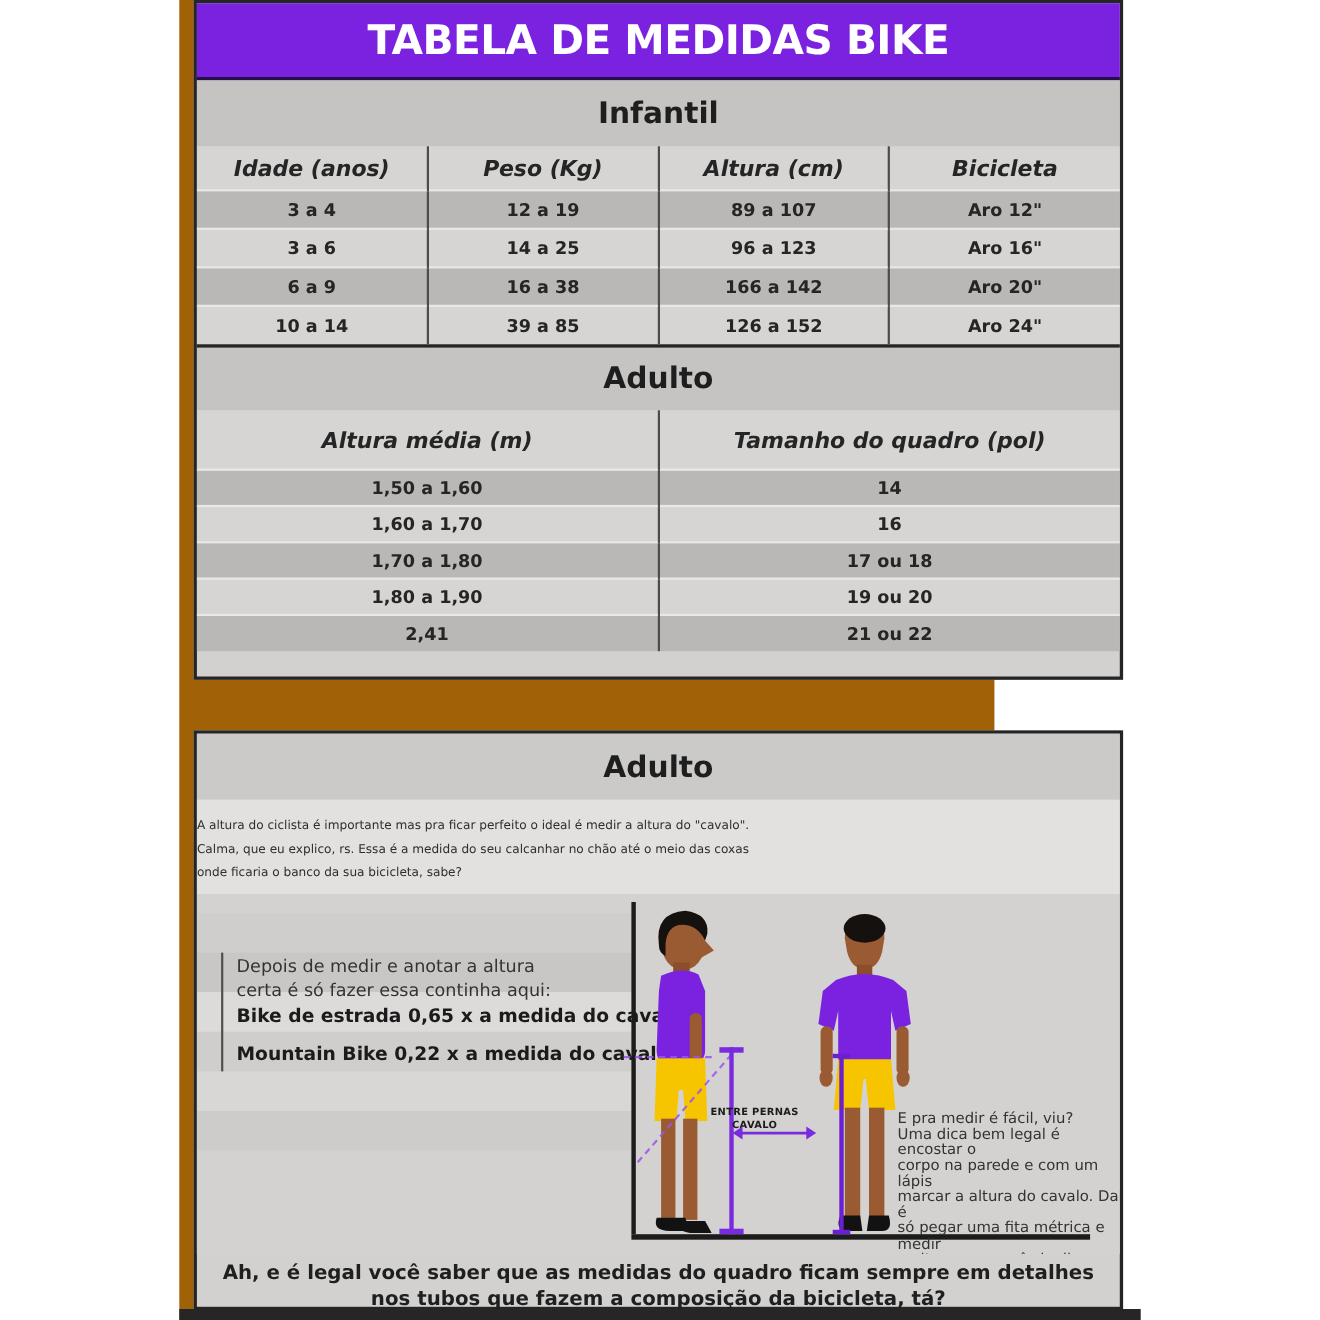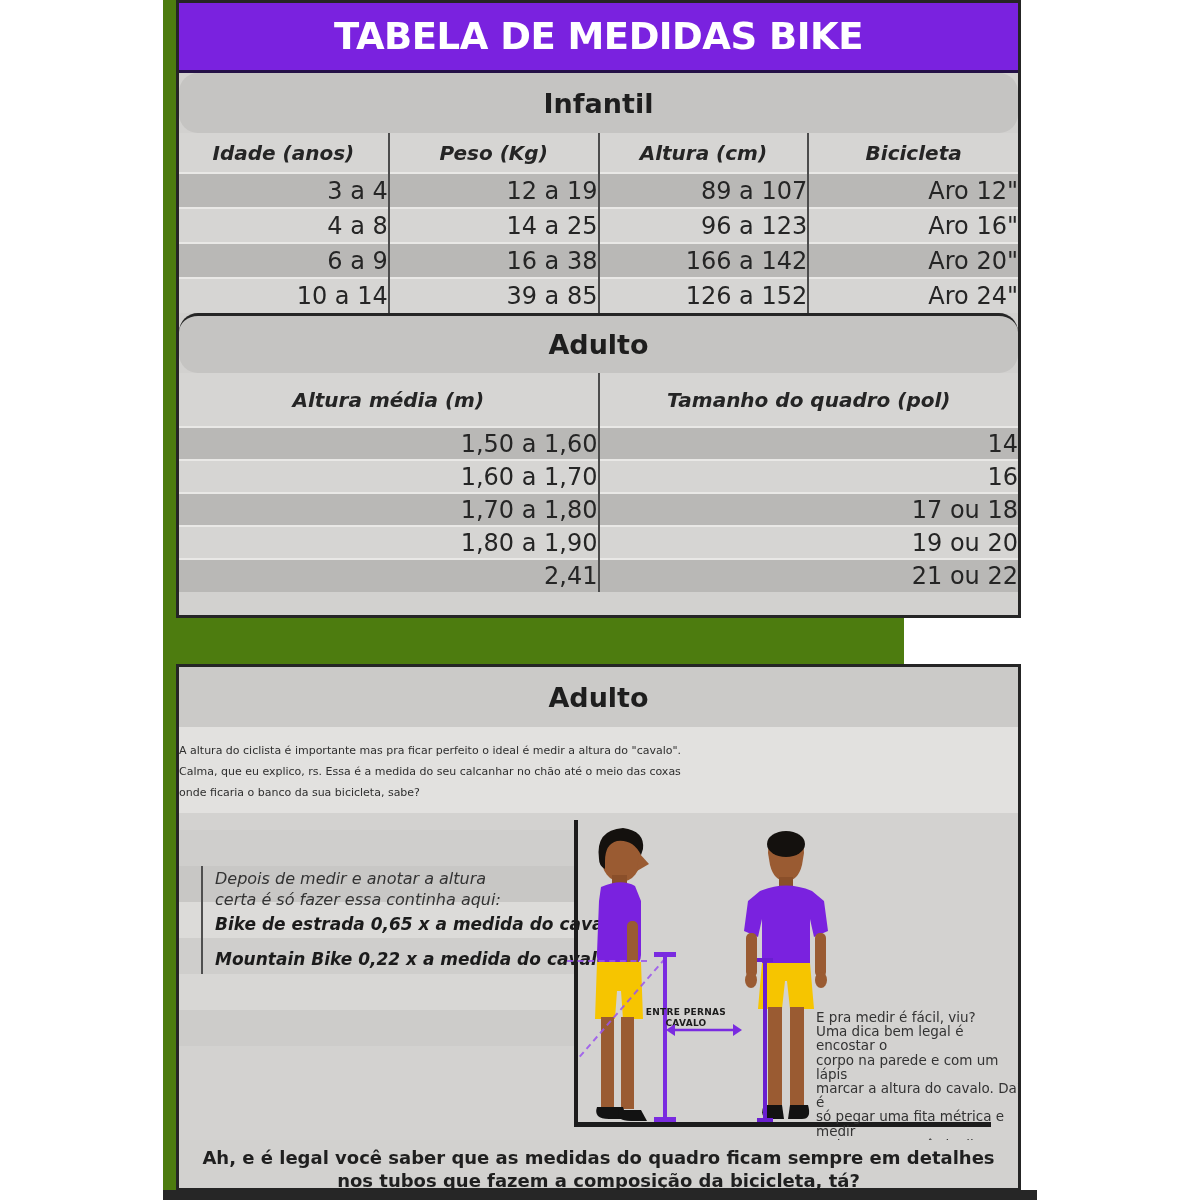--- a/index.html
+++ b/index.html
@@ -1,50 +1,50 @@
 <!DOCTYPE html>
 <html><head>
 <meta charset="utf-8">
 <style>
   * { margin:0; padding:0; box-sizing:border-box; }
   html,body { width:1200px; height:1200px; background:#ffffff; overflow:hidden;
               font-family:"DejaVu Sans","Liberation Sans",sans-serif; }
-  .card { position:absolute; left:163px; top:0; width:741px; height:1200px; background:#4d7c0f; }
+  .card { position:absolute; left:163px; top:0; width:741px; height:1200px; background:#a16207; }
 
   
   .boxA { position:absolute; left:13px; top:0; width:845px; height:618px;
           border:3px solid #252525; background:#d2d1cf; }
   .title-band { height:70px; background:#7a22df; border-bottom:3px solid #241046;
                 display:flex; align-items:center; justify-content:center; }
   .title-band h1 { color:#fff; font-size:37px; font-weight:800; letter-spacing:-.5px; }
   .section-band { height:60px; background:#c5c4c2; display:flex; align-items:center;
-                  justify-content:center; font-size:27px; font-weight:700; color:#1e1e1e;border-radius:19px; }
+                  justify-content:center; font-size:27px; font-weight:700; color:#1e1e1e; }
   table { width:100%; border-collapse:collapse; table-layout:fixed; }
   th,td { text-align:center; vertical-align:middle; color:#252525; }
   th { height:40px; background:#d6d5d3; font-size:20px; font-weight:700;font-style:italic; }
-  td { height:35px; font-size:24px; font-weight:400;text-align:right; }
+  td { height:35px; font-size:16px; font-weight:700; }
   tr.dark td { background:#b9b8b6; }
   tr.light td { background:#d6d5d3; }
   th + th, td + td { border-left:2px solid #4c4c4c; }
   tbody tr td { border-top:2px solid #e9e8e6; }
   .t2 th { height:54px; }
   .t2 td { height:33px; }
   .divider-top { border-top:3px solid #252525; }
 
   
   .boxB { position:absolute; left:13px; top:664px; width:845px; height:527px;
           border:3px solid #252525; background:#d2d1cf; }
   .boxB .head-band { height:60px; background:#cbcac8; display:flex; align-items:center;
                      justify-content:center; font-size:27px; font-weight:700; color:#1e1e1e; }
   .intro { height:86px; background:#e2e1df; text-align:left; padding-top:13px;
            font-size:11px; line-height:21px; color:#2e2e2e; }
   .figure { position:relative; height:327px; background:#d3d2d0; overflow:hidden; }
   .stripe { position:absolute; left:0; width:397px; }
   .accent-line { position:absolute; left:22px; top:53px; width:2px; height:108px; background:#4f4f4f; }
-  .ftxt { position:absolute; left:36px; color:#333; font-size:16px; white-space:nowrap;font-style:italic; }
+  .ftxt { position:absolute; left:36px; color:#333; font-size:16px; white-space:nowrap; }
   .ftxt.bold { font-weight:700; font-size:17px; color:#1b1b1b; }
   .wall { position:absolute; left:395px; top:7px; width:4px; height:302px; background:#1c1c1c; }
   .floor { position:absolute; left:395px; top:309px; width:417px; height:5px; background:#1c1c1c; }
   .person { position:absolute; }
   .ibeam-v { position:absolute; left:484px; top:139px; width:4px; height:170px; background:#7a2be0; }
   .ibeam-cap { position:absolute; left:475px; width:22px; height:5px; background:#7a2be0; }
   .crotch-v { position:absolute; left:584px; top:145px; width:4px; height:164px; background:#6a1fd0; }
   .crotch-cap { position:absolute; left:578px; width:16px; height:4px; background:#6a1fd0; }
   .measure-label { position:absolute; left:464px; top:194px; width:86px; text-align:center;
                    font-size:9px; font-weight:700; line-height:11px; color:#1c1c1c; letter-spacing:.3px; }
@@ -77,21 +77,21 @@
         </tr>
       </thead>
       <tbody>
         <tr class="dark">
           <td>3 a 4</td>
           <td>12 a 19</td>
           <td>89 a 107</td>
           <td>Aro 12"</td>
         </tr>
         <tr class="light">
-          <td>4 a 8</td>
+          <td>3 a 6</td>
           <td>14 a 25</td>
           <td>96 a 123</td>
           <td>Aro 16"</td>
         </tr>
         <tr class="dark">
           <td>6 a 9</td>
           <td>16 a 38</td>
           <td>166 a 142</td>
           <td>Aro 20"</td>
         </tr>

